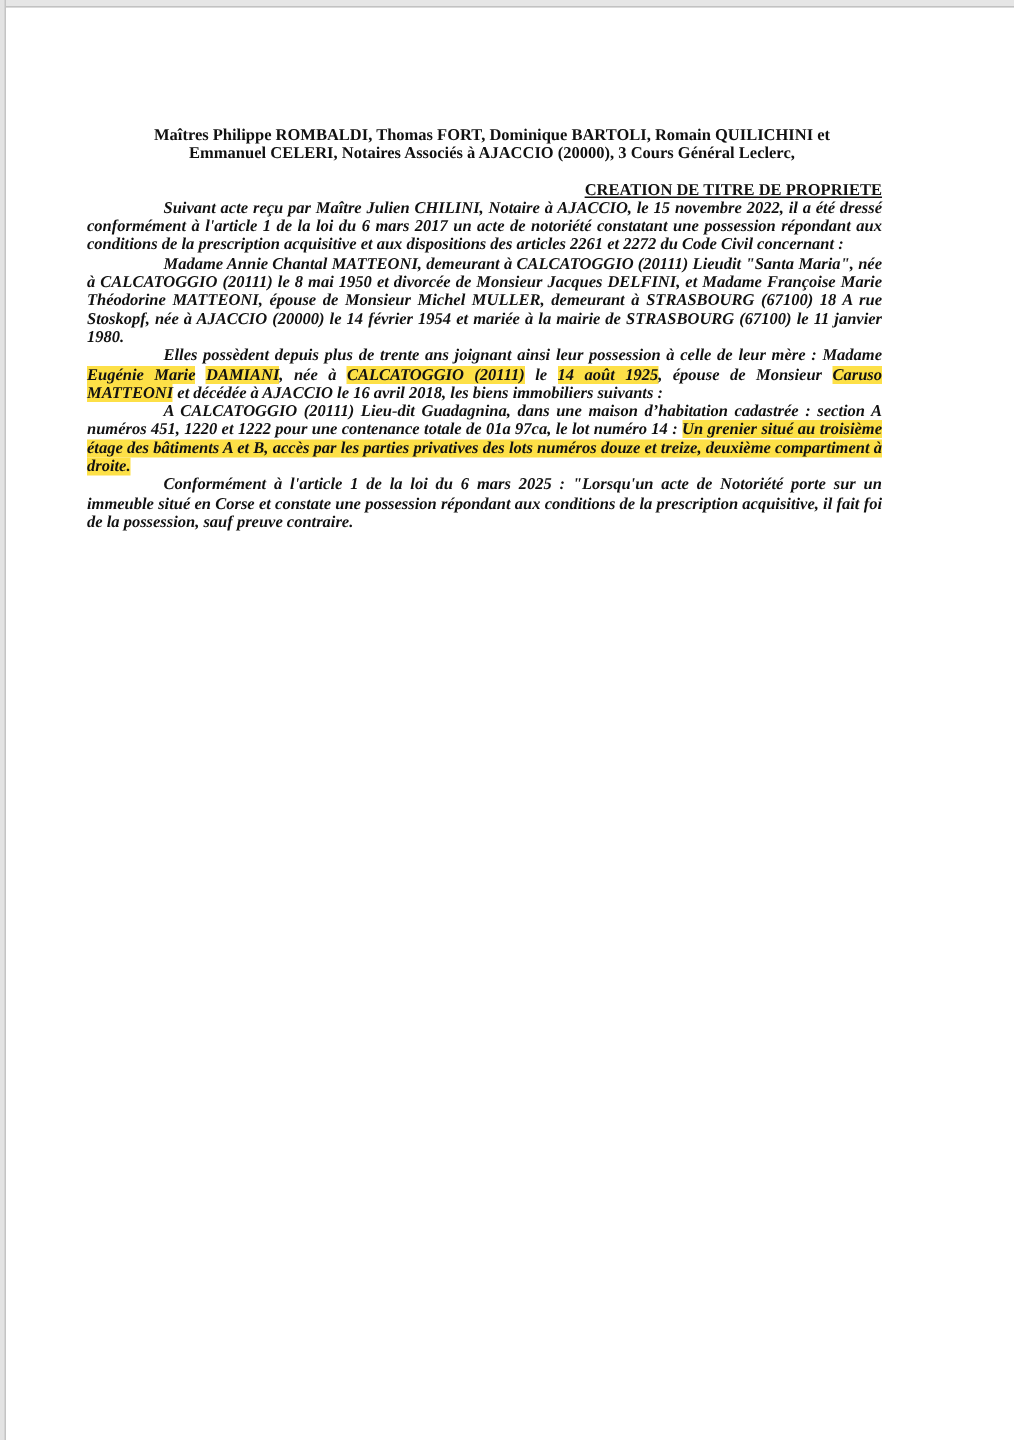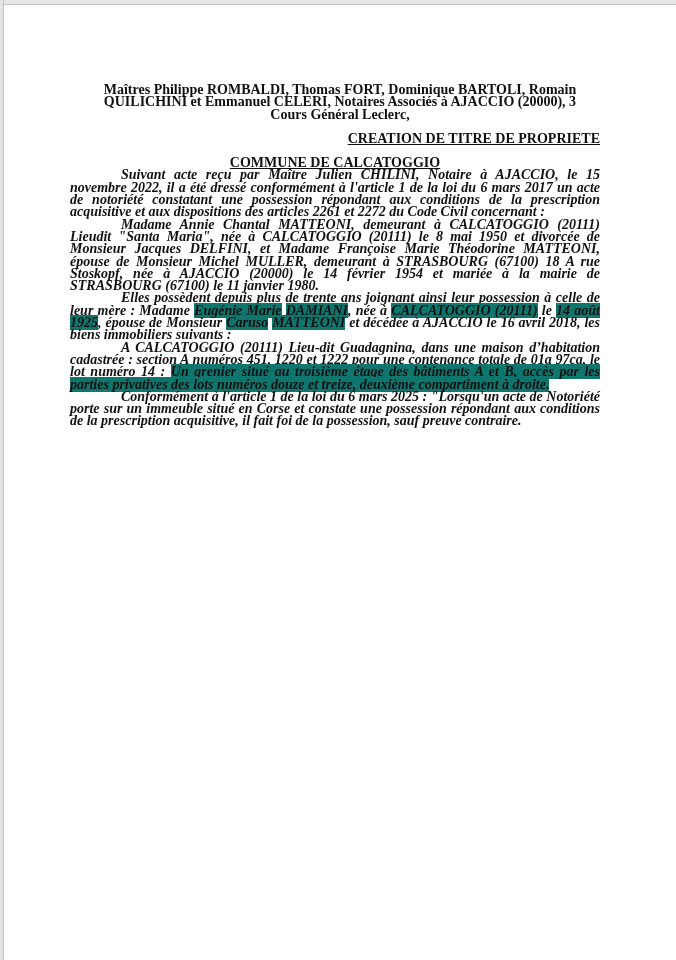--- a/index.html
+++ b/index.html
@@ -13,24 +13,24 @@
       position: absolute; left: 0; top: 0; width: 676px; height: 5px;
       background: #e6e6e6; border-bottom: 1px solid #c2c2c2;
       box-sizing: border-box;
     }
     .frame-left {
       position: absolute; left: 0; top: 0; width: 4px; height: 960px;
       background: #e3e3e3; border-right: 1px solid #c4c4c4;
       box-sizing: border-box;
     }
     .page {
-      position: absolute; left: 70px; top: 84px; width: 530px;
+      position: absolute; left: 58px; top: 84px; width: 530px;
       color: #111;
       font-weight: bold;
-      font-size: 14px;
+      font-size: 11px;
       line-height: 12.3px;
     }
     .header {
       text-align: center;
       padding: 0 18px 0 28px;
     }
     .title {
       text-align: right;
       text-decoration: underline;
       margin-top: 12px;
@@ -39,31 +39,30 @@
       text-align: center;
       text-decoration: underline;
       margin-top: 12px;
     }
     p {
       margin: 0;
       text-align: justify;
       text-indent: 51px;
       font-style: italic;
     }
-    .hl { background: #0f766e; }
+    .hl { background: #fde047; }
   </style>
 </head>
 <body>
 
 <div class="frame-top"></div>
 <div class="frame-left"></div>
 
 <div class="page">
   <div class="header">Maîtres Philippe ROMBALDI, Thomas FORT, Dominique BARTOLI, Romain QUILICHINI et Emmanuel CELERI, Notaires Associés à AJACCIO (20000), 3 Cours Général Leclerc,</div>
   <div class="title">CREATION DE TITRE DE PROPRIETE</div>
-  <div class="subtitle">COMMUNE DE CALCATOGGIO</div>
 
   <p>Suivant acte reçu par Maître Julien CHILINI, Notaire à AJACCIO, le 15 novembre  2022, il a été dressé conformément à l'article 1 de la loi du 6 mars 2017 un acte de notoriété constatant une possession répondant aux conditions de la prescription acquisitive et aux dispositions des articles 2261 et 2272 du Code Civil concernant :</p>
   <p>Madame Annie Chantal MATTEONI, demeurant à CALCATOGGIO (20111) Lieudit "Santa Maria", née à CALCATOGGIO (20111) le 8 mai 1950 et divorcée de Monsieur Jacques DELFINI, et Madame Françoise Marie Théodorine  MATTEONI, épouse de Monsieur Michel MULLER, demeurant à STRASBOURG (67100) 18 A rue Stoskopf, née à AJACCIO (20000) le 14 février 1954 et mariée à la mairie de STRASBOURG (67100) le 11 janvier 1980.</p>
   <p><span>Elles possèdent depuis plus de trente ans joignant ainsi leur possession à celle de leur mère : Madame </span><span class="hl">Eugénie Marie</span><span> </span><span class="hl">DAMIANI</span><span>, née à </span><span class="hl">CALCATOGGIO (20111)</span><span> le </span><span class="hl">14 août 1925</span><span>, épouse de Monsieur </span><span class="hl">Caruso</span><span> </span><span class="hl">MATTEONI</span><span> et décédée à AJACCIO le 16 avril 2018, les biens immobiliers suivants :</span></p>
   <p><span>A CALCATOGGIO (20111) Lieu-dit Guadagnina, dans une maison d’habitation cadastrée : section A numéros 451, 1220 et 1222 pour une contenance totale de 01a 97ca, le lot numéro 14 :  </span><span class="hl">Un grenier situé au troisième étage des bâtiments A et B, accès par les parties privatives des lots numéros douze et treize, deuxième compartiment à droite.   </span></p>
   <p>Conformément à l'article 1 de la loi du 6 mars 2025 : "Lorsqu'un acte de Notoriété porte sur un immeuble situé en Corse et constate une possession répondant aux conditions de la prescription acquisitive, il fait foi de la possession, sauf preuve contraire.</p>
 </div>
 
 </body></html>

